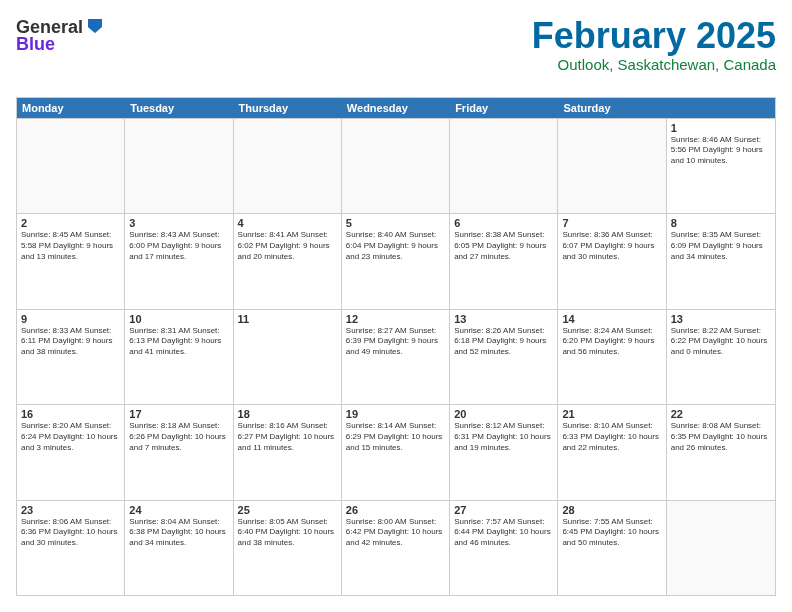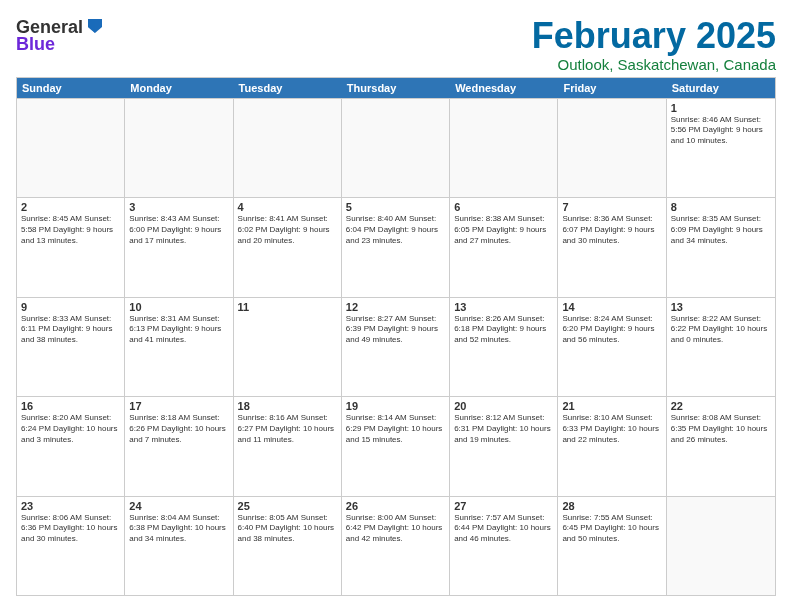--- a/index.html
+++ b/index.html
@@ -14,21 +14,21 @@
       width: 792px;
       height: 612px;
       padding: 16px;
       display: flex;
       flex-direction: column;
     }
     .header {
       display: flex;
       align-items: flex-start;
       justify-content: space-between;
-      margin-bottom: 4px;
+      margin-bottom: 24px;
     }
     .logo {
       display: flex;
       align-items: center;
     }
     .logo-general { color: #333; }
     .logo-blue { color: #1a6bba; }
     .title-block {
       text-align: right;
     }
@@ -117,21 +117,20 @@
       </div>
     </div>
     <div class="title-block">
       <div class="month-title">February 2025</div>
       <div class="location">Outlook, Saskatchewan, Canada</div>
     </div>
   </div>
 
   <div class="calendar">
     <div class="cal-header">
-      <div class="cal-header-cell">Sunday</div>
       <div class="cal-header-cell">Monday</div>
       <div class="cal-header-cell">Tuesday</div>
       <div class="cal-header-cell">Thursday</div>
       <div class="cal-header-cell">Wednesday</div>
       <div class="cal-header-cell">Friday</div>
       <div class="cal-header-cell">Saturday</div>
     </div>
     <div class="cal-body" id="cal-body">
     <div class="cal-row">
           <div class="cal-cell empty-cell"></div>

